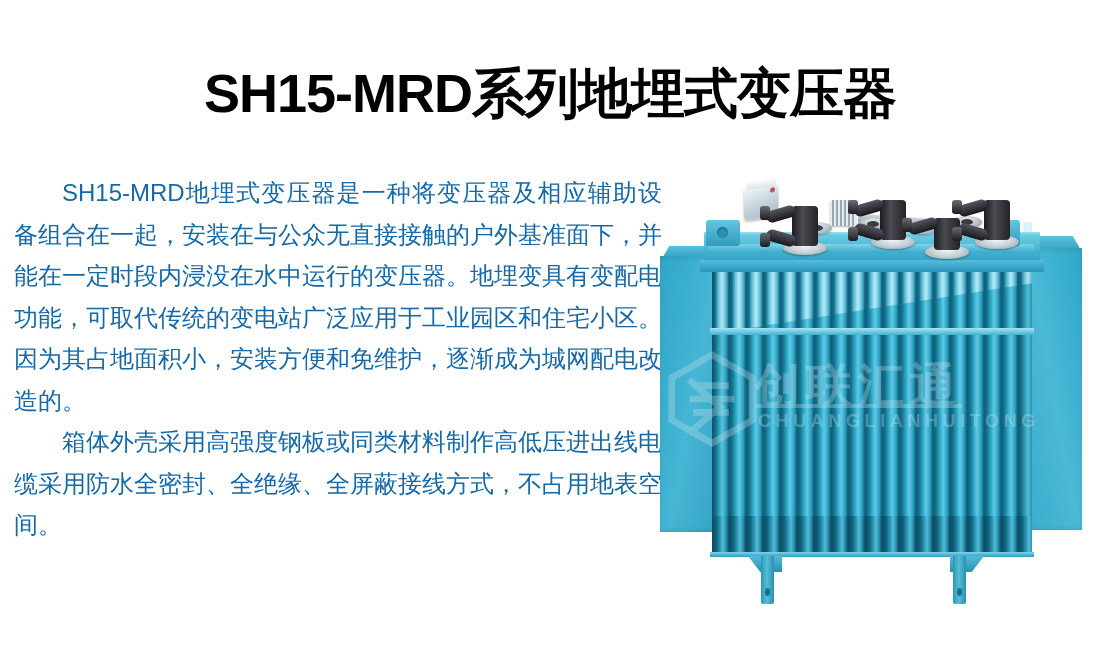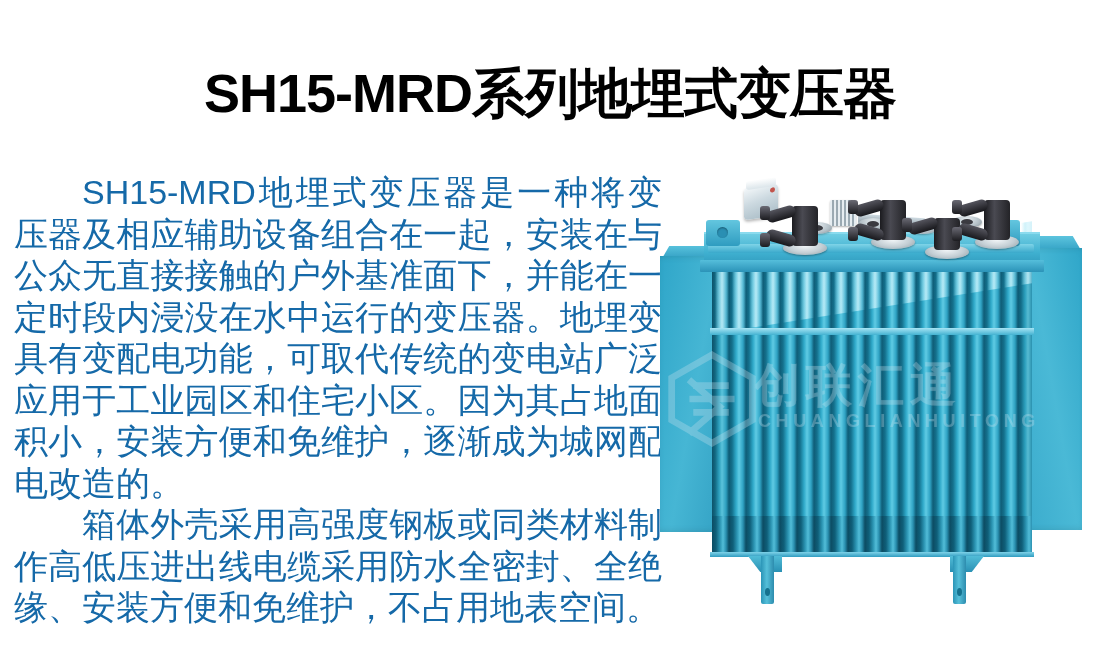--- a/index.html
+++ b/index.html
@@ -33,21 +33,21 @@
     white-space: nowrap;
   }
 
   
   .body-copy {
     position: absolute;
     left: 14px;
     top: 172px;
     width: 648px;
     color: #1569a8;
-    font-size: 34px;
+    font-size: 24px;
     line-height: 41.5px;
     letter-spacing: 0px;
     text-align: justify;
     text-justify: inter-character;
   }
   .body-copy p {
     margin: 0;
     text-indent: 2em;
   }
 
@@ -79,20 +79,21 @@
   .wm-text {
     position: absolute;
     left: 96px;
     top: 10px;
     font-size: 46px;
     font-weight: bold;
     color: #cfe4ef;
     letter-spacing: 6px;
     text-shadow: 0 0 1px rgba(255,255,255,.5);
     white-space: nowrap;
+    text-decoration: underline;
   }
   .wm-sub {
     position: absolute;
     left: 100px;
     top: 66px;
     font-size: 18px;
     font-weight: bold;
     color: #cfe4ef;
     letter-spacing: 4.6px;
     white-space: nowrap;
@@ -426,21 +427,21 @@
 </style>
 </head>
 <body>
 
 <div id="page">
 
   <div class="page-title">SH15-MRD系列地埋式变压器</div>
 
   <div class="body-copy">
     <p>SH15-MRD地埋式变压器是一种将变压器及相应辅助设备组合在一起，安装在与公众无直接接触的户外基准面下，并能在一定时段内浸没在水中运行的变压器。地埋变具有变配电功能，可取代传统的变电站广泛应用于工业园区和住宅小区。因为其占地面积小，安装方便和免维护，逐渐成为城网配电改造的。</p>
-    <p>箱体外壳采用高强度钢板或同类材料制作高低压进出线电缆采用防水全密封、全绝缘、安装方便和免维护，不占用地表空间。</p>
+    <p>箱体外壳采用高强度钢板或同类材料制作高低压进出线电缆采用防水全密封、全绝缘、全屏蔽接线方式，不占用地表空间。</p>
   </div>
 
   <div class="photo">
     <div class="photo-inner">
 
       <div class="tank-left-top"></div>
       <div class="tank-left"></div>
       <div class="tank-right-top"></div>
       <div class="tank-right"></div>
 

